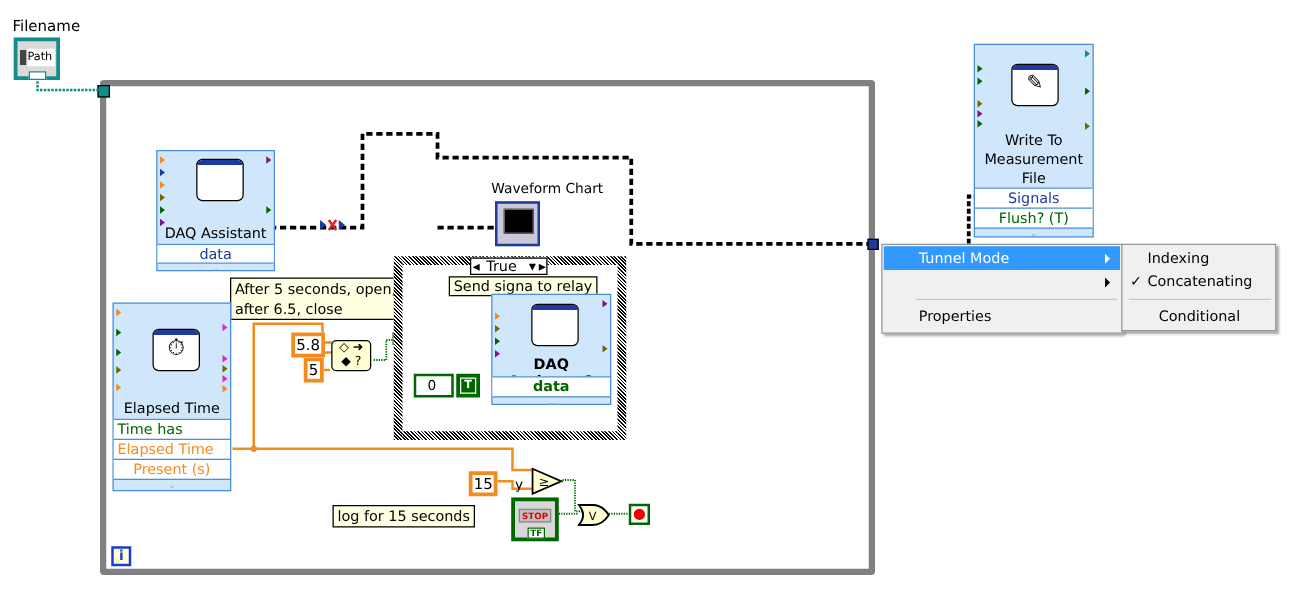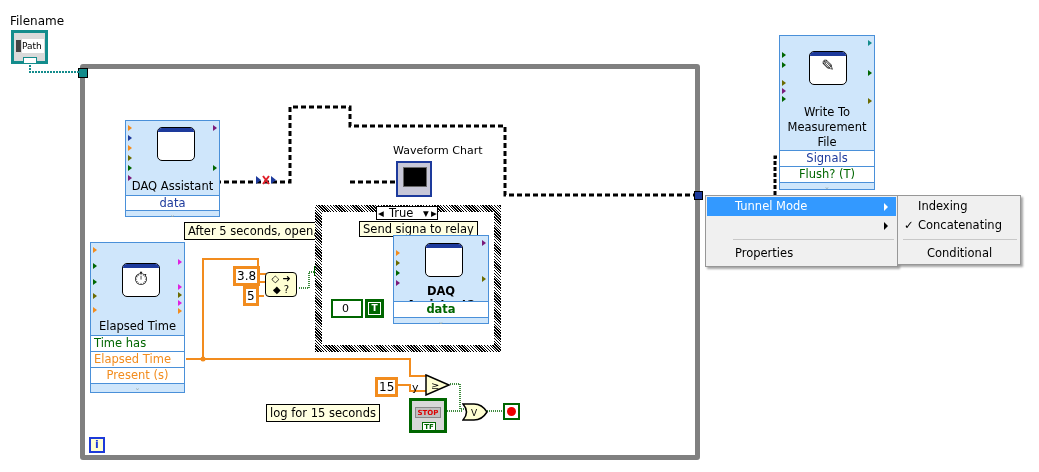--- a/index.html
+++ b/index.html
@@ -86,23 +86,24 @@
   <span class="tri" style="right:2px;top:44px;color:#006600;"></span>
 </div>
 
 <div class="label" style="left:393px;top:144px;">Waveform Chart</div>
 <div class="abs" style="left:396px;top:161px;width:36px;height:36px;border:2px solid #1d3a9c;background:#c8c8d8;">
   <div class="abs" style="left:5px;top:4px;width:24px;height:20px;background:#000;border:1px solid #666;"></div>
 </div>
 
 <div class="comment" style="left:184px;top:222px;">
   <div>After 5 seconds, open,</div>
-</div>
-
-<div class="numconst" style="left:233px;top:266px;">3.8</div>
+  <div>after 6.5, close</div>
+</div>
+
+<div class="numconst" style="left:233px;top:266px;">5.8</div>
 <div class="numconst" style="left:243px;top:286px;">5</div>
 <div class="abs" style="left:265px;top:272px;width:32px;height:25px;background:#ffffd2;border:1px solid #000;border-radius:4px;font-size:10px;line-height:11px;text-align:center;">◇ ➜<br>◆ ?</div>
 <div class="abs" style="left:314px;top:266px;width:8px;height:10px;border:1px solid #006600;background:#ffffd2;font-size:8px;line-height:8px;color:#006600;">?</div>
 
 <div class="case" style="left:315px;top:205px;width:186px;height:147px;"></div>
 <div class="abs" style="left:376px;top:206px;width:62px;height:14px;background:#fff;border:1px solid #000;font-size:11.5px;line-height:12px;">
   <span style="position:absolute;left:1px;">◂</span>
   <span style="position:absolute;left:12px;">True</span>
   <span style="position:absolute;left:46px;">▾</span>
   <span style="position:absolute;left:54px;">▸</span>

